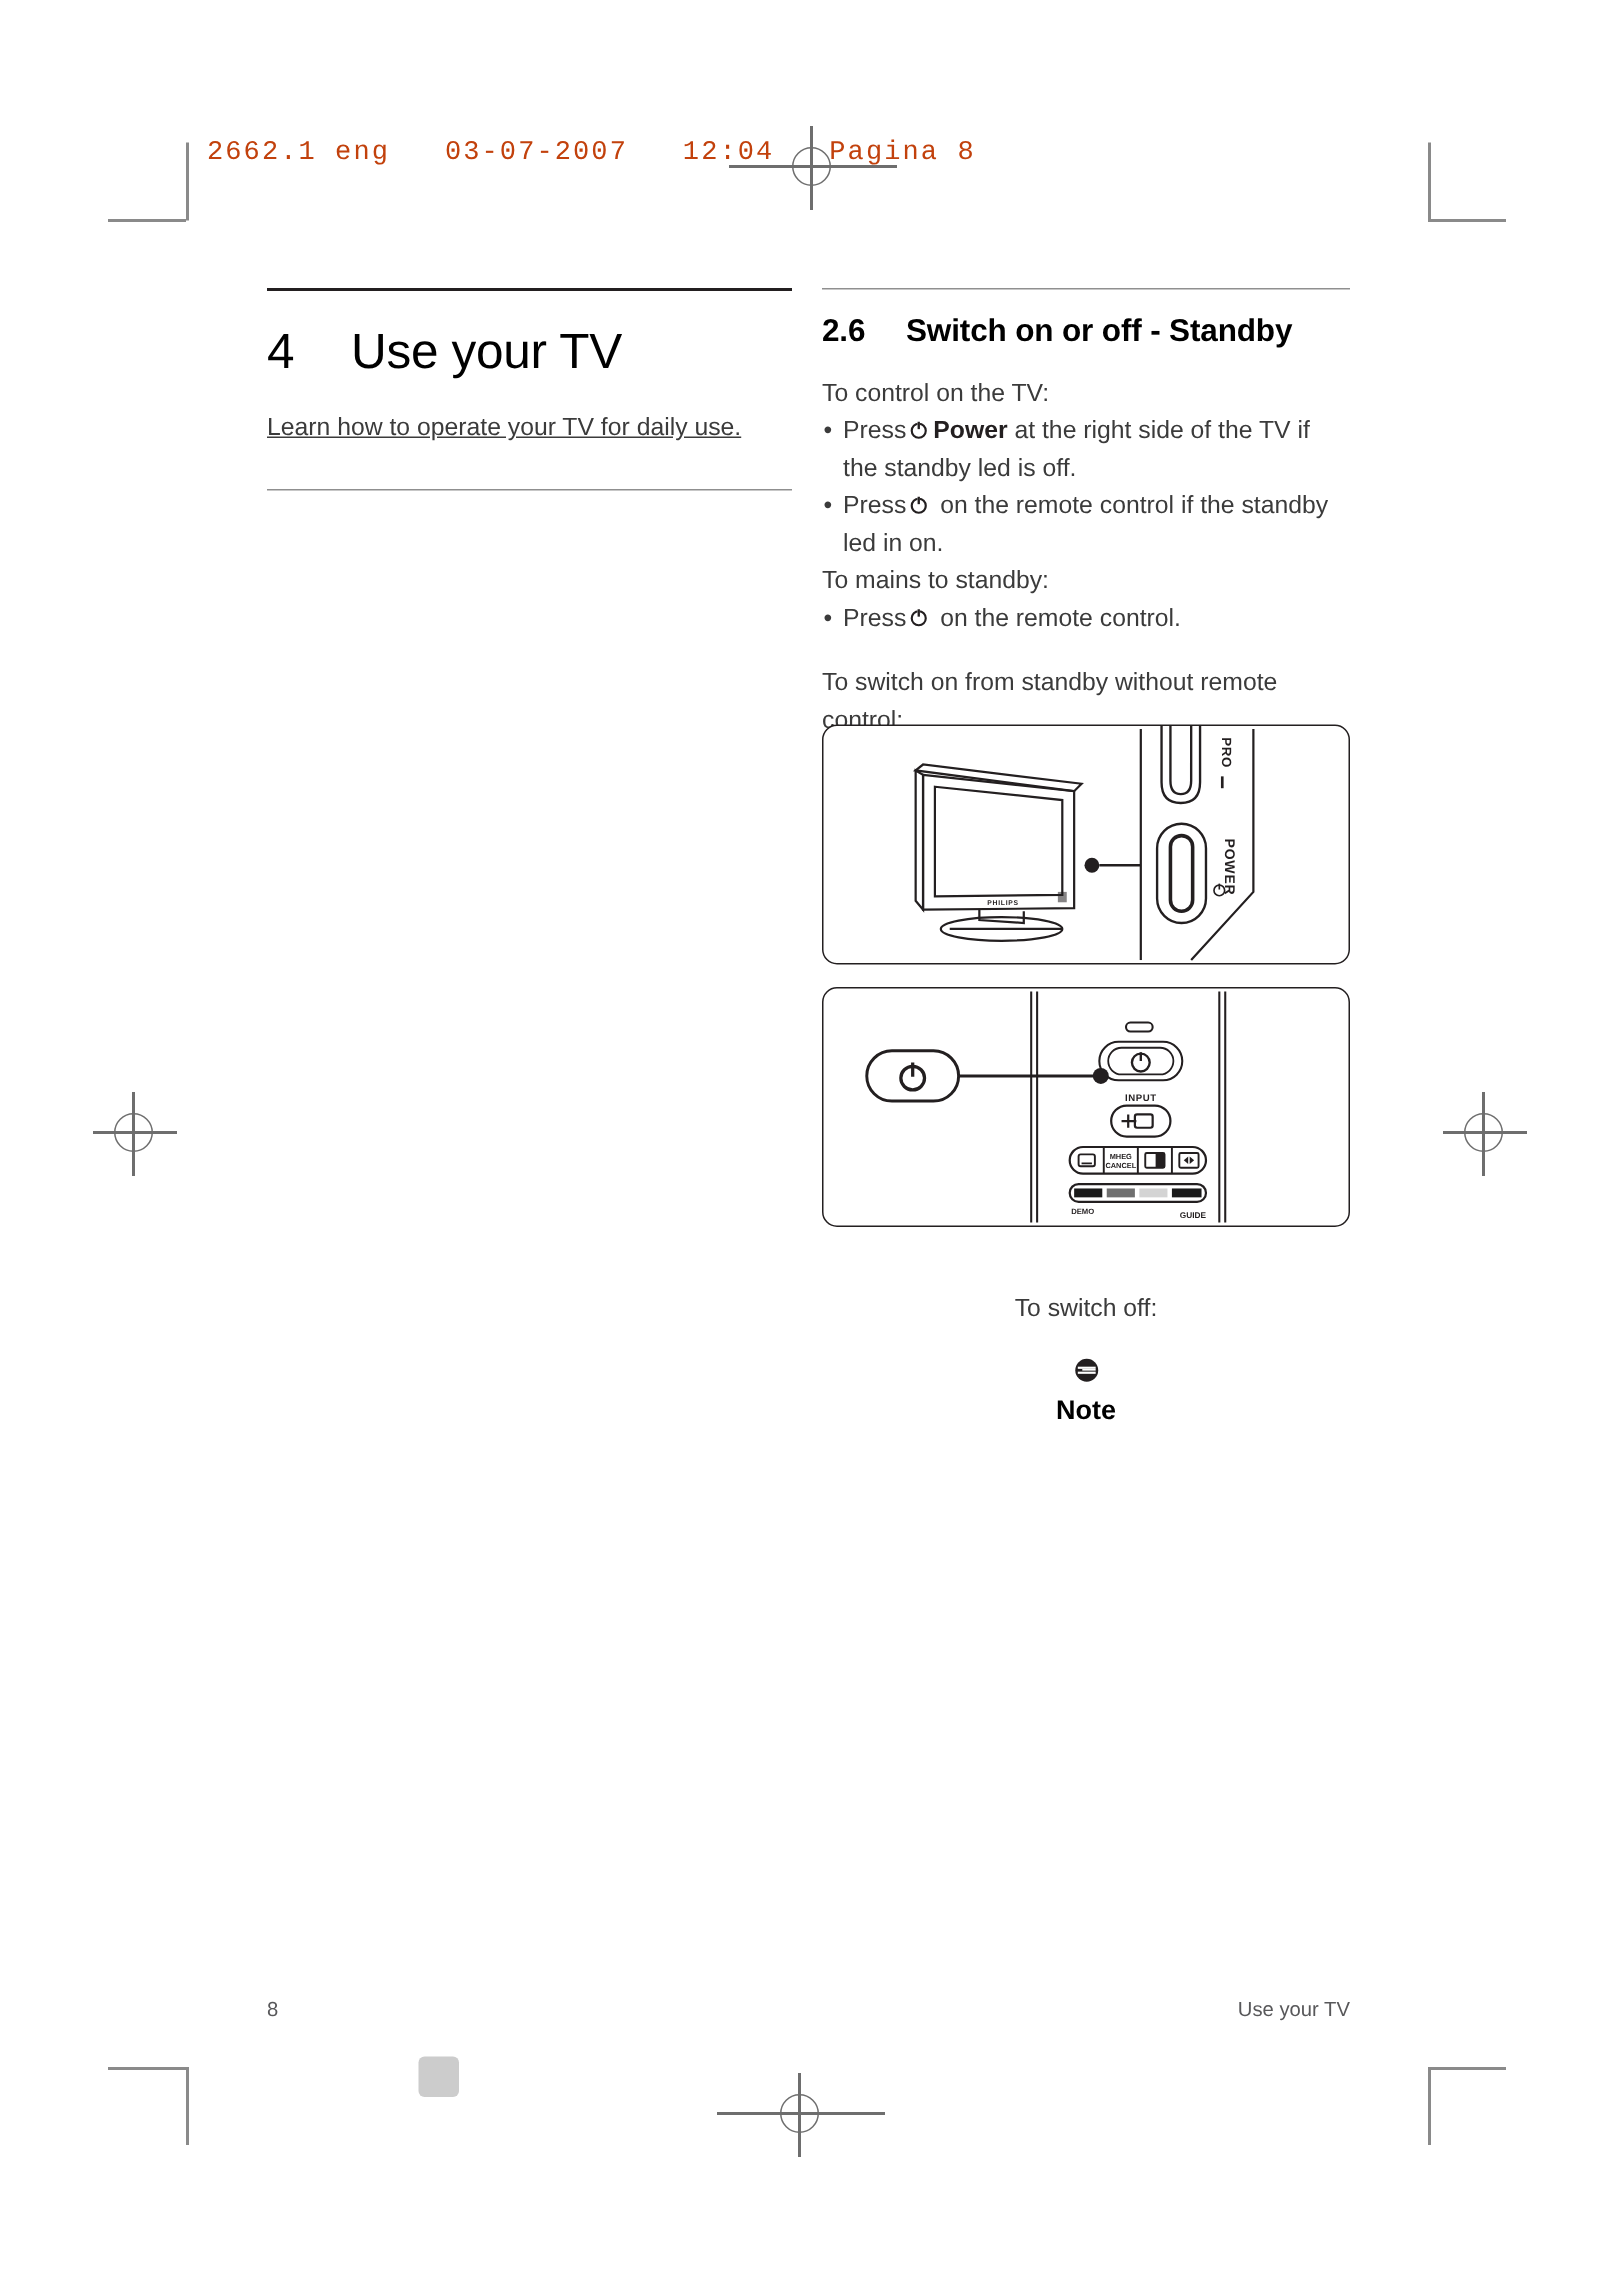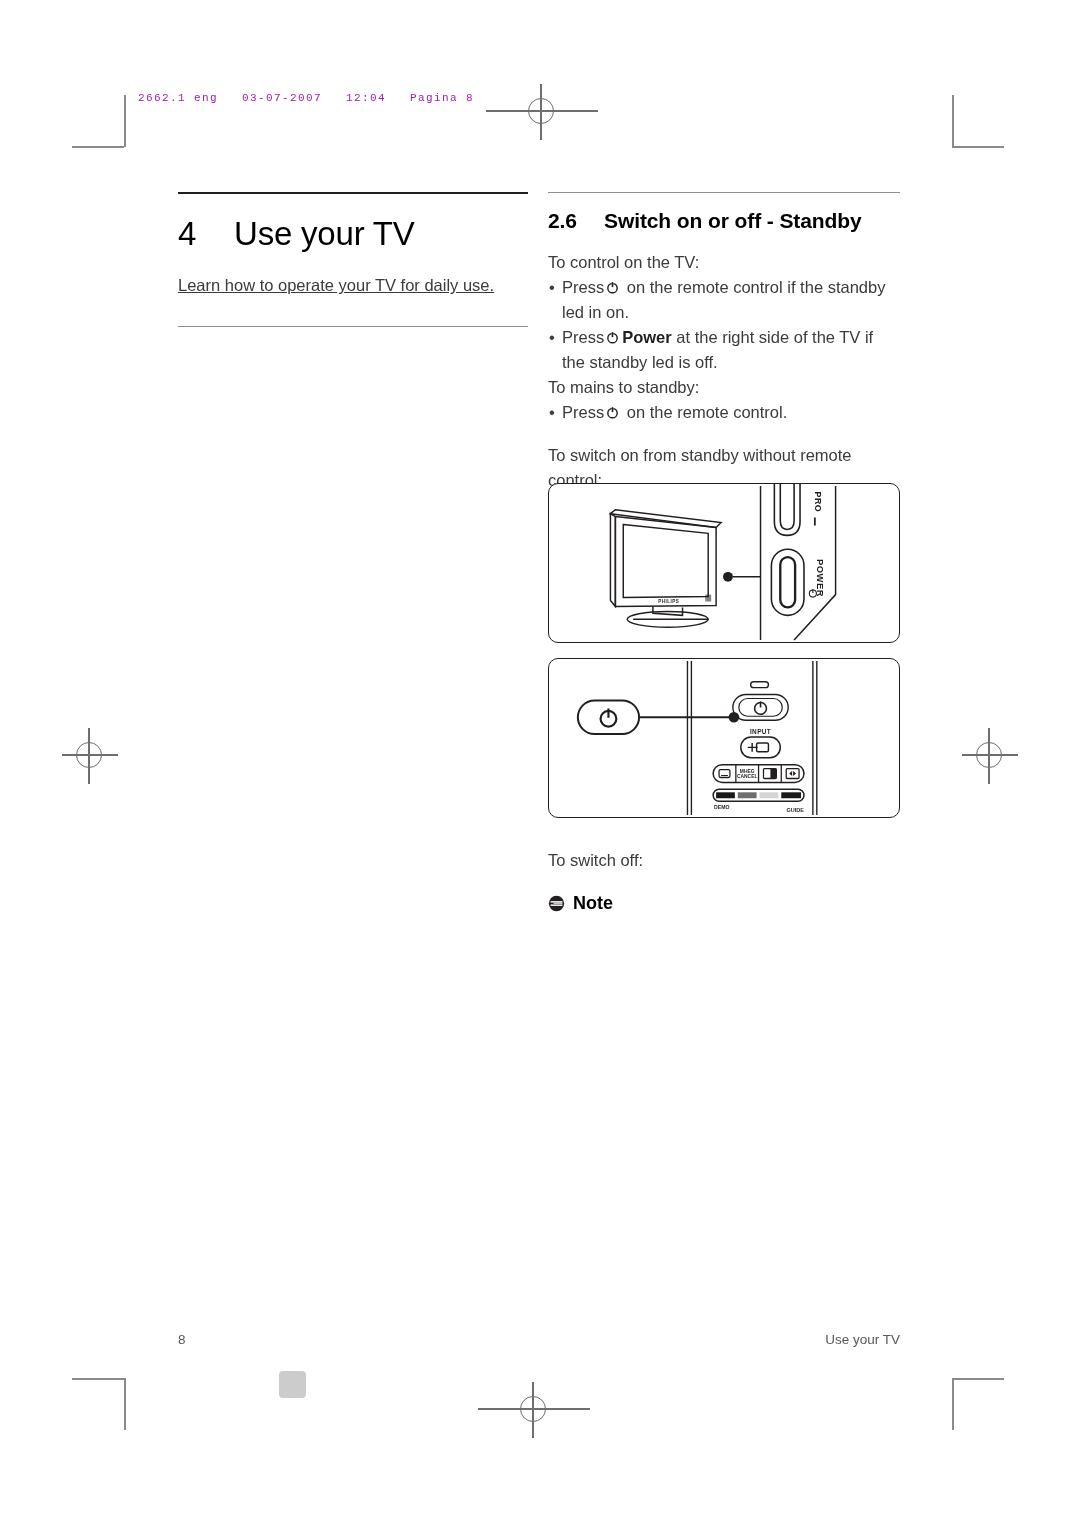--- a/index.html
+++ b/index.html
@@ -53,23 +53,23 @@
     background: #6e6e6e;
   }
   .regmark.wide .hb { left: -28px; width: 112px; }
 
   
   .slug {
     position: absolute;
     left: 138px;
     top: 92px;
     font-family: "Liberation Mono", "DejaVu Sans Mono", monospace;
-    font-size: 11px;
+    font-size: 18px;
     letter-spacing: 1.4px;
-    color: #a21caf;
+    color: #c2410c;
     white-space: pre;
   }
 
   
   .col-left {
     position: absolute;
     left: 178px;
     top: 192px;
     width: 350px;
   }
@@ -182,20 +182,21 @@
 
   
   .note-head {
     margin-top: 20px;
     display: flex;
     align-items: center;
     gap: 8px;
     font-size: 18px;
     font-weight: bold;
     color: #000;
+    flex-direction: column;
   }
   .note-icon {
     width: 17px; height: 17px;
     flex: 0 0 auto;
   }
 
   
   .footer {
     position: absolute;
     left: 178px;
@@ -275,26 +276,26 @@
       <span class="num">2.6</span><span>Switch on or off - Standby</span>
     </h2>
 
     <div class="body-block">
       <p>To control on the TV:</p>
       <ul class="bullets">
         <li><span>Press</span><span class="pwr"><svg viewBox="0 0 20 20" width="13" height="13">
                 <circle cx="10" cy="11" r="7.2" fill="none" stroke="#231f20" stroke-width="2.2"></circle>
                 <rect x="8.7" y="1.5" width="2.6" height="8" fill="#fff"></rect>
                 <rect x="8.8" y="1.8" width="2.4" height="7.6" fill="#231f20"></rect>
-              </svg></span> <span>on the remote control if the standby led in on.</span></li>
+              </svg></span><b>Power</b> <span>at the right side of the TV if the standby led is off.</span></li>
         <li><span>Press</span><span class="pwr"><svg viewBox="0 0 20 20" width="13" height="13">
                 <circle cx="10" cy="11" r="7.2" fill="none" stroke="#231f20" stroke-width="2.2"></circle>
                 <rect x="8.7" y="1.5" width="2.6" height="8" fill="#fff"></rect>
                 <rect x="8.8" y="1.8" width="2.4" height="7.6" fill="#231f20"></rect>
-              </svg></span><b>Power</b> <span>at the right side of the TV if the standby led is off.</span></li>
+              </svg></span> <span>on the remote control if the standby led in on.</span></li>
       </ul>
       <p>To mains to standby:</p>
       <ul class="bullets">
         <li><span>Press</span><span class="pwr"><svg viewBox="0 0 20 20" width="13" height="13">
                 <circle cx="10" cy="11" r="7.2" fill="none" stroke="#231f20" stroke-width="2.2"></circle>
                 <rect x="8.7" y="1.5" width="2.6" height="8" fill="#fff"></rect>
                 <rect x="8.8" y="1.8" width="2.4" height="7.6" fill="#231f20"></rect>
               </svg></span> <span>on the remote control.</span></li>
       </ul>
       <div class="gap"></div>
@@ -421,21 +422,21 @@
       <rect x="190" y="135" width="19" height="6" fill="#6f6f6f"></rect>
       <rect x="212" y="135" width="19" height="6" fill="#d4d4d4"></rect>
       <rect x="234" y="135" width="20" height="6" fill="#1a1a1a"></rect>
 
       <text x="166" y="152" font-family="Liberation Sans, sans-serif" font-size="5.2" font-weight="bold" fill="#231f20">DEMO</text>
       <text x="257" y="155" font-family="Liberation Sans, sans-serif" font-size="5.6" font-weight="bold" fill="#231f20" text-anchor="end">GUIDE</text>
     </svg>
   </div>
 
   <div style="position:absolute; left:548px; top:848px; width:352px;">
-    <div class="body-block" style="margin-top:0;">
+    <div class="body-block" style="margin-top:12px;text-align:center;">
       <p>To switch off:</p>
     </div>
 
     <div class="note-head">
       <span class="note-icon">
         <svg viewBox="0 0 20 20" width="17" height="17">
           <circle cx="10" cy="10" r="9" fill="#231f20"></circle>
           <rect x="3" y="7.2" width="14" height="1.7" fill="#ffffff"></rect>
           <rect x="3" y="11.1" width="14" height="1.7" fill="#ffffff"></rect>
           <rect x="6.5" y="9" width="10.5" height="1.3" fill="#ffffff"></rect>

